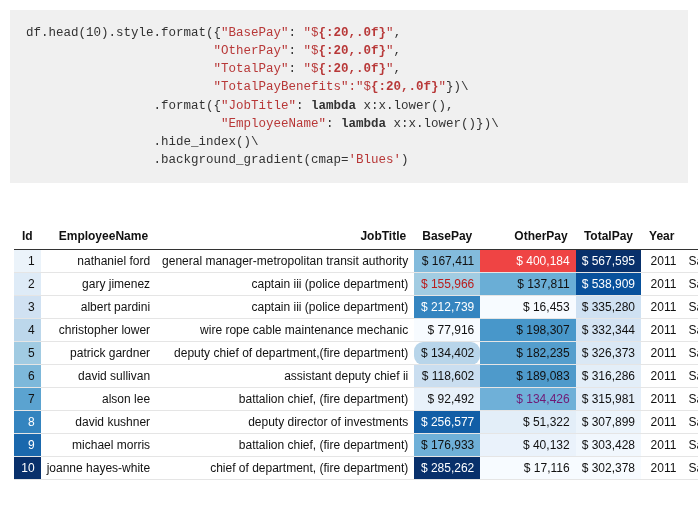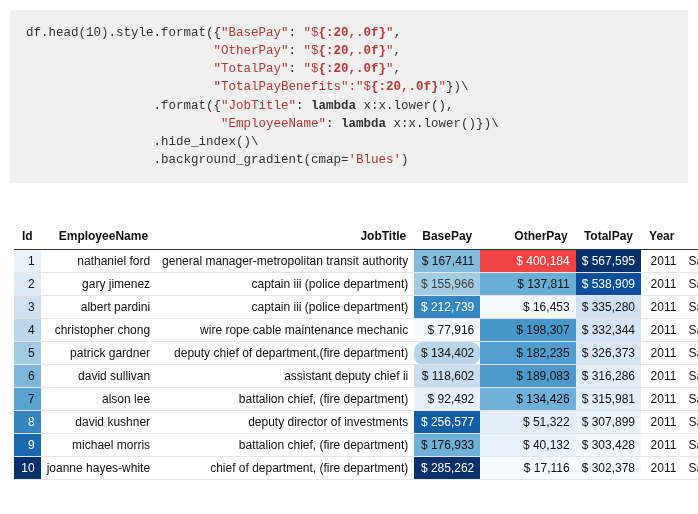--- a/index.html
+++ b/index.html
@@ -80,39 +80,39 @@
         <td style="background: rgb(131, 187, 220); color: rgb(17, 17, 17);">$ 167,411</td>
         <td style="background: #ef4444; color: rgb(255, 255, 255); padding-left: 36px;">$ 400,184</td>
         <td style="background: rgb(8, 48, 107); color: rgb(255, 255, 255);">$ 567,595</td>
         <td>2011</td>
         <td>San Francisco</td>
       </tr>
       <tr>
         <td class="idcell" style="background: rgb(222, 235, 247); color: rgb(17, 17, 17);">2</td>
         <td>gary jimenez</td>
         <td>captain iii (police department)</td>
-        <td style="background: rgb(162, 204, 226); color: #404040;">$ 155,966</td>
+        <td style="background: rgb(162, 204, 226); color: #b91c1c;">$ 155,966</td>
         <td style="background: rgb(106, 174, 214); color: rgb(17, 17, 17);">$ 137,811</td>
         <td style="background: rgb(8, 81, 156); color: rgb(255, 255, 255); margin-top: 36px;">$ 538,909</td>
         <td>2011</td>
         <td>San Francisco</td>
       </tr>
       <tr>
         <td class="idcell" style="background: rgb(208, 225, 242); color: rgb(17, 17, 17);">3</td>
         <td>albert pardini</td>
         <td>captain iii (police department)</td>
         <td style="background: rgb(53, 133, 192); color: rgb(255, 255, 255);">$ 212,739</td>
         <td style="background: rgb(247, 251, 255); color: rgb(17, 17, 17);">$ 16,453</td>
         <td style="background: rgb(207, 225, 242); color: rgb(17, 17, 17);">$ 335,280</td>
         <td>2011</td>
         <td>San Francisco</td>
       </tr>
       <tr>
         <td class="idcell" style="background: rgb(188, 215, 235); color: rgb(17, 17, 17);">4</td>
-        <td>christopher chong</td>
+        <td>christopher lower</td>
         <td>wire rope cable maintenance mechanic</td>
         <td style="background: rgb(247, 251, 255); color: rgb(17, 17, 17);">$ 77,916</td>
         <td style="background: rgb(72, 151, 202); color: rgb(17, 17, 17);">$ 198,307</td>
         <td style="background: rgb(212, 228, 244); color: rgb(17, 17, 17);">$ 332,344</td>
         <td>2011</td>
         <td>San Francisco</td>
       </tr>
       <tr>
         <td class="idcell" style="background: rgb(161, 203, 226); color: rgb(17, 17, 17);">5</td>
         <td>patrick gardner</td>
@@ -131,21 +131,21 @@
         <td style="background: rgb(78, 154, 203); color: rgb(17, 17, 17);">$ 189,083</td>
         <td style="background: rgb(227, 238, 248); color: rgb(17, 17, 17);">$ 316,286</td>
         <td>2011</td>
         <td>San Francisco</td>
       </tr>
       <tr>
         <td class="idcell" style="background: rgb(91, 163, 208); color: rgb(17, 17, 17);">7</td>
         <td>alson lee</td>
         <td>battalion chief, (fire department)</td>
         <td style="background: rgb(232, 241, 250); color: rgb(17, 17, 17);">$ 92,492</td>
-        <td style="background: rgb(111, 176, 216); color: #000000; margin-top: 44px;">$ 134,426</td>
+        <td style="background: rgb(111, 176, 216); color: #701a75; margin-top: 44px;">$ 134,426</td>
         <td style="background: rgb(228, 238, 249); color: rgb(17, 17, 17);">$ 315,981</td>
         <td>2011</td>
         <td>San Francisco</td>
       </tr>
       <tr>
         <td class="idcell" style="background: rgb(52, 132, 191); color: rgb(255, 255, 255);">8</td>
         <td>david kushner</td>
         <td>deputy director of investments</td>
         <td style="background: rgb(18, 94, 166); color: rgb(255, 255, 255);">$ 256,577</td>
         <td style="background: rgb(227, 238, 248); color: rgb(17, 17, 17);">$ 51,322</td>

